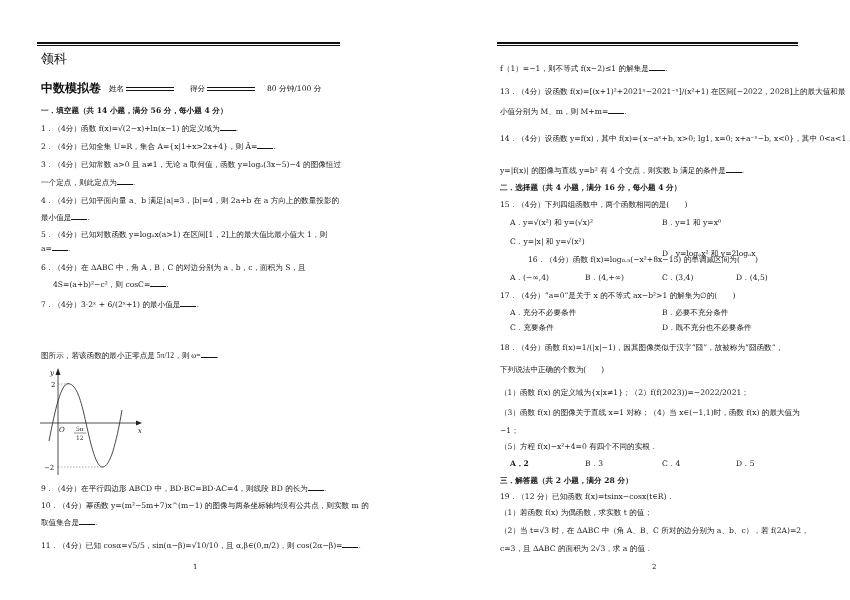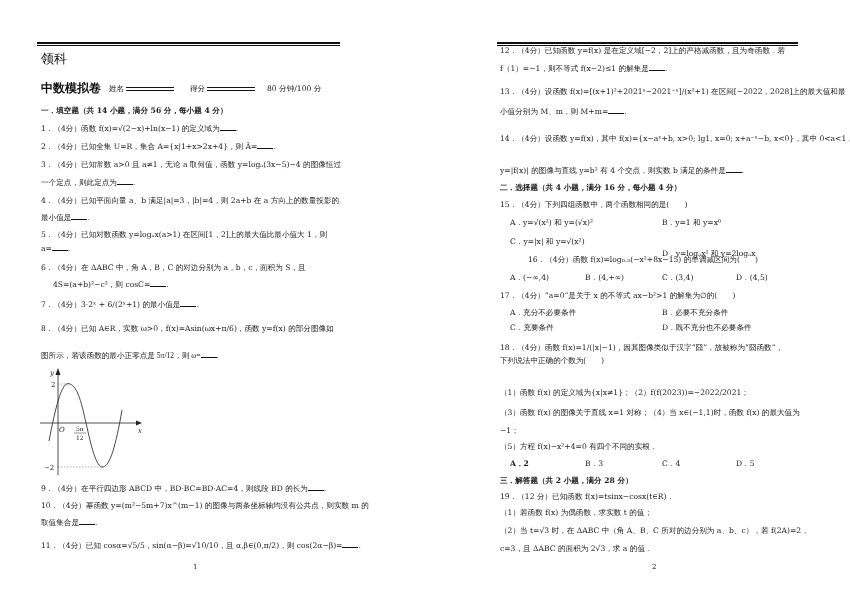--- a/index.html
+++ b/index.html
@@ -40,21 +40,20 @@
   <div class="ln" style="left:41px;top:141px;"><span>2．（4分）已知全集 U=R，集合 A={x|1+x&gt;2x+4}，则 Ā=</span><span class="blank"></span>.</div>
   <div class="ln" style="left:41px;top:159px;">3．（4分）已知常数 a&gt;0 且 a≠1，无论 a 取何值，函数 y=logₐ(3x−5)−4 的图像恒过</div>
   <div class="ln" style="left:41px;top:177px;"><span>一个定点，则此定点为</span><span class="blank"></span>.</div>
   <div class="ln" style="left:41px;top:195px;">4．（4分）已知平面向量 a、b 满足|a|=3，|b|=4，则 2a+b 在 a 方向上的数量投影的</div>
   <div class="ln" style="left:41px;top:212px;"><span>最小值是</span><span class="blank"></span>.</div>
   <div class="ln" style="left:41px;top:229px;">5．（4分）已知对数函数 y=logₐx(a&gt;1) 在区间[1，2]上的最大值比最小值大 1，则</div>
   <div class="ln" style="left:41px;top:243px;"><span>a=</span><span class="blank"></span>.</div>
   <div class="ln" style="left:41px;top:262px;">6．（4分）在 ΔABC 中，角 A，B，C 的对边分别为 a，b，c，面积为 S，且</div>
   <div class="ln" style="left:53px;top:279px;"><span>4S=(a+b)²−c²，则 cosC=</span><span class="blank"></span>.</div>
   <div class="ln" style="left:41px;top:299px;"><span>7．（4分）3·2ˣ + 6/(2ˣ+1) 的最小值是</span><span class="blank"></span>.</div>
-  <div class="ln" style="left:41px;top:323px;">8．（4分）已知 A∈R，实数 ω&gt;0，f(x)=Asin(ωx+π/6)，函数 y=f(x) 的部分图像如</div>
   <div class="ln" style="left:41px;top:350px;font-family:Liberation Serif, serif;"><span>图所示，若该函数的最小正零点是 5π/12，则 ω=</span><span class="blank"></span>.</div>
 
   <svg class="graph" viewBox="0 0 110 110">
     <line x1="2" y1="58" x2="102" y2="58" stroke="#222" stroke-width="0.8"></line>
     <polygon points="104,58 98,55.5 98,60.5" fill="#222"></polygon>
     <line x1="20" y1="110" x2="20" y2="6" stroke="#222" stroke-width="0.8"></line>
     <polygon points="20,3 17.5,10 22.5,10" fill="#222"></polygon>
     <line x1="20" y1="19" x2="32" y2="19" stroke="#555" stroke-width="0.5" stroke-dasharray="1.5,1.5"></line>
     <line x1="20" y1="102" x2="65" y2="102" stroke="#555" stroke-width="0.5" stroke-dasharray="1.5,1.5"></line>
     <path d="M11,76 C18,40 24,15 32,19 C40,22 44,40 48,58 C53,80 58,103 65,102 C72,101 78,80 84,45" fill="none" stroke="#333" stroke-width="0.9"></path>
@@ -70,21 +69,20 @@
 
   <div class="ln" style="left:41px;top:483px;"><span>9．（4分）在平行四边形 ABCD 中，BD·BC=BD·AC=4，则线段 BD 的长为</span><span class="blank"></span>.</div>
   <div class="ln" style="left:41px;top:500px;">10．（4分）幂函数 y=(m²−5m+7)x^(m−1) 的图像与两条坐标轴均没有公共点，则实数 m 的</div>
   <div class="ln" style="left:41px;top:517px;"><span>取值集合是</span><span class="blank"></span>.</div>
   <div class="ln" style="left:41px;top:540px;"><span>11．（4分）已知 cosα=√5/5，sin(α−β)=√10/10，且 α,β∈(0,π/2)，则 cos(2α−β)=</span><span class="blank"></span>.</div>
   <div class="pnum" style="left:193px;top:563px;">1</div>
 </div>
 
 <div class="page right">
   <div class="rule"></div>
-  <div class="ln" style="left:75px;top:45px;">12．（4分）已知函数 y=f(x) 是在定义域[−2，2]上的严格减函数，且为奇函数．若</div>
   <div class="ln" style="left:75px;top:63px;"><span>f（1）=−1，则不等式 f(x−2)≤1 的解集是</span><span class="blank"></span>.</div>
   <div class="ln" style="left:75px;top:86px;">13．（4分）设函数 f(x)=[(x+1)²+2021ˣ−2021⁻ˣ]/(x²+1) 在区间[−2022，2028]上的最大值和最</div>
   <div class="ln" style="left:75px;top:106px;"><span>小值分别为 M、m，则 M+m=</span><span class="blank"></span>.</div>
   <div class="ln" style="left:75px;top:133px;">14．（4分）设函数 y=f(x)，其中 f(x)={x−aˣ+b, x&gt;0; lg1, x=0; x+a⁻ˣ−b, x&lt;0}，其中 0&lt;a&lt;1，若函数</div>
   <div class="ln" style="left:75px;top:165px;"><span>y=|f(x)| 的图像与直线 y=b² 有 4 个交点，则实数 b 满足的条件是</span><span class="blank"></span>.</div>
   <div class="ln sec" style="left:75px;top:182px;">二．选择题（共 4 小题，满分 16 分，每小题 4 分）</div>
   <div class="ln" style="left:75px;top:199px;">15．（4分）下列四组函数中，两个函数相同的是(　　)</div>
   <div class="ln" style="left:85px;top:217px;">A．y=√(x²) 和 y=(√x)²</div>
   <div class="ln" style="left:237px;top:217px;">B．y=1 和 y=x⁰</div>
   <div class="ln" style="left:85px;top:236px;">C．y=|x| 和 y=√(x²)</div>
@@ -93,21 +91,21 @@
   <div class="ln" style="left:85px;top:272px;">A．(−∞,4)</div>
   <div class="ln" style="left:160px;top:272px;">B．(4,+∞)</div>
   <div class="ln" style="left:237px;top:272px;">C．(3,4)</div>
   <div class="ln" style="left:311px;top:272px;">D．(4,5)</div>
   <div class="ln" style="left:75px;top:290px;">17．（4分）“a=0”是关于 x 的不等式 ax−b²&gt;1 的解集为∅的(　　)</div>
   <div class="ln" style="left:85px;top:307px;">A．充分不必要条件</div>
   <div class="ln" style="left:237px;top:307px;">B．必要不充分条件</div>
   <div class="ln" style="left:85px;top:322px;">C．充要条件</div>
   <div class="ln" style="left:237px;top:322px;">D．既不充分也不必要条件</div>
   <div class="ln" style="left:75px;top:342px;">18．（4分）函数 f(x)=1/(|x|−1)，因其图像类似于汉字“囧”，故被称为“囧函数”，</div>
-  <div class="ln" style="left:75px;top:355px;font-family:Liberation Serif, serif;">下列说法中正确的个数为(　　)</div>
+  <div class="ln" style="left:75px;top:364px;font-family:Liberation Serif, serif;">下列说法中正确的个数为(　　)</div>
   <div class="ln" style="left:75px;top:387px;">（1）函数 f(x) 的定义域为{x|x≠1}；（2）f(f(2023))=−2022/2021；</div>
   <div class="ln" style="left:75px;top:407px;">（3）函数 f(x) 的图像关于直线 x=1 对称；（4）当 x∈(−1,1)时，函数 f(x) 的最大值为</div>
   <div class="ln" style="left:75px;top:425px;">−1；</div>
   <div class="ln" style="left:75px;top:441px;">（5）方程 f(x)−x²+4=0 有四个不同的实根．</div>
   <div class="ln" style="left:85px;top:458px;font-weight:bold;">A．2</div>
   <div class="ln" style="left:160px;top:458px;">B．3</div>
   <div class="ln" style="left:237px;top:458px;">C．4</div>
   <div class="ln" style="left:311px;top:458px;">D．5</div>
   <div class="ln sec" style="left:75px;top:475px;">三．解答题（共 2 小题，满分 28 分）</div>
   <div class="ln" style="left:75px;top:491px;">19．（12 分）已知函数 f(x)=tsinx−cosx(t∈R)．</div>

